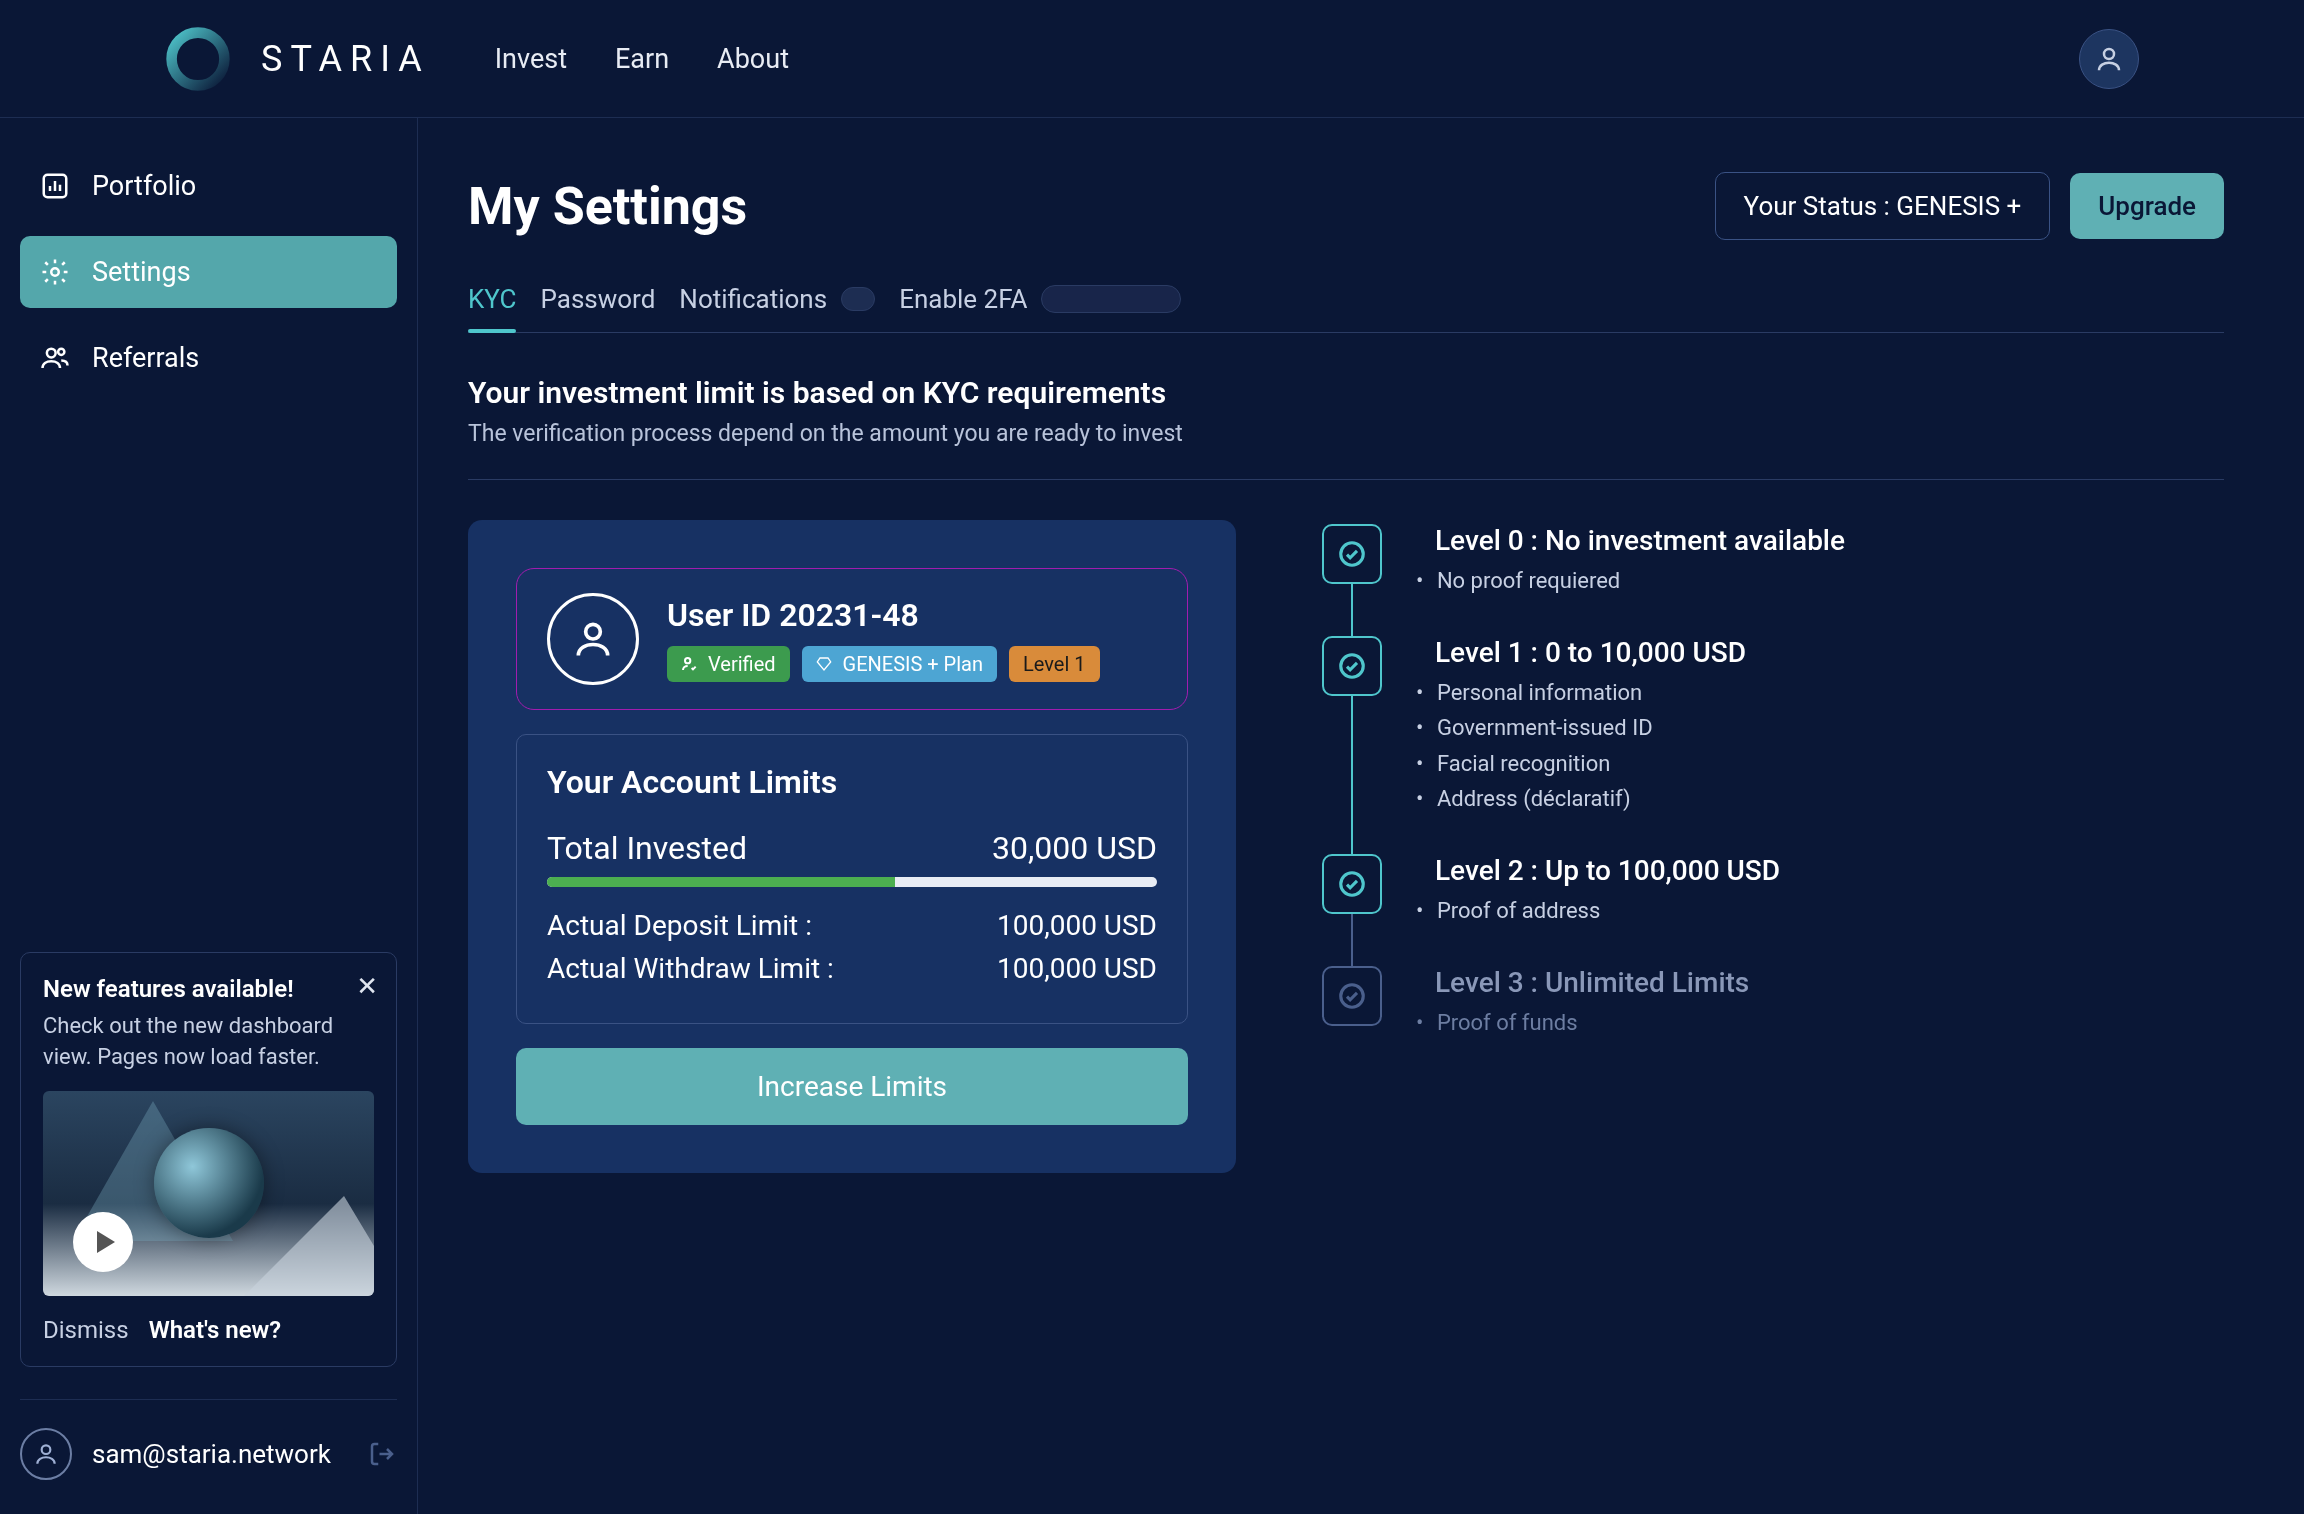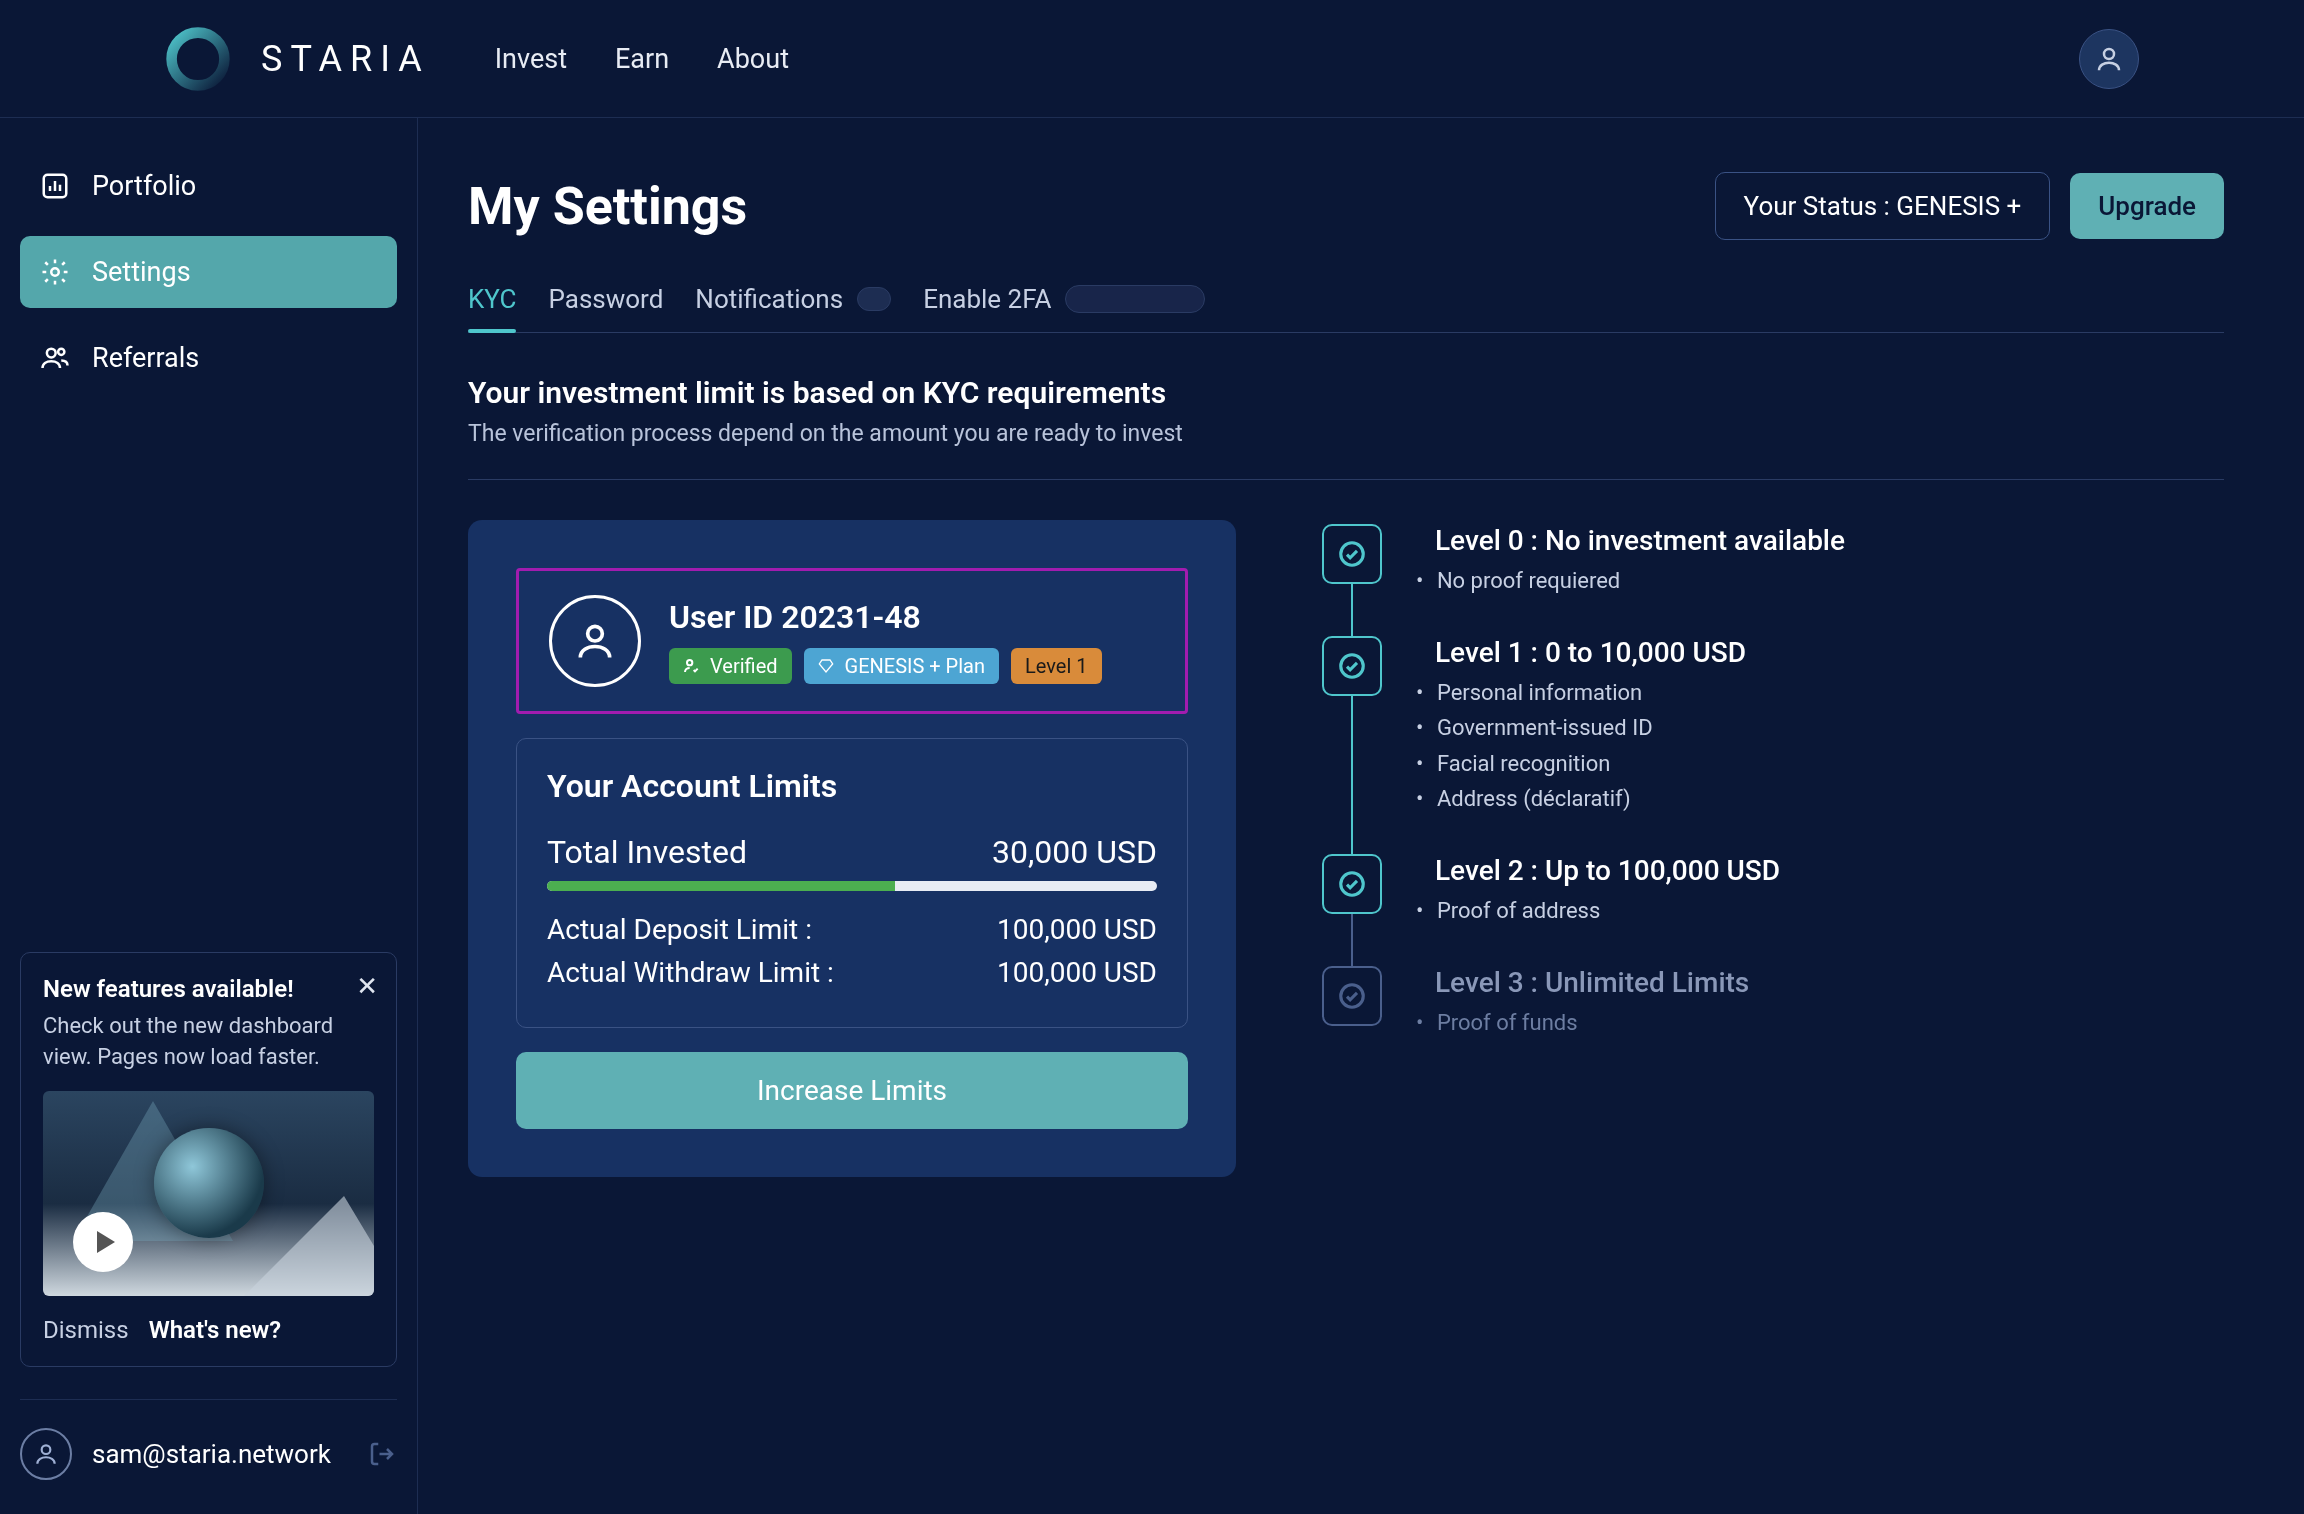--- a/index.html
+++ b/index.html
@@ -44,34 +44,34 @@
 .user-email { font-size:26px; color:#fff; }
 .logout-ic { margin-left:auto; color:#4a5f8c; cursor:pointer; }
 
 
 .main { flex:1; padding:54px 80px 40px 50px; overflow:auto; }
 .title-row { display:flex; align-items:center; margin-bottom:44px; }
 .page-title { font-size:52px; font-weight:700; }
 .status-badge { margin-left:auto; border:1px solid #3a5284; border-radius:10px; padding:18px 28px; font-size:26px; }
 .upgrade-btn { margin-left:20px; background:#5fb0b4; color:#0a1736; font-size:26px; font-weight:500; padding:18px 28px; border-radius:10px; cursor:pointer; }
 
-.tabs { display:flex; align-items:center; gap:32px; border-bottom:1px solid #2a3b63; }
+.tabs { display:flex; align-items:center; gap:24px; border-bottom:1px solid #2a3b63; }
 .tab { padding:0 0 18px 0; font-size:26px; color:#c7d0e3; cursor:pointer; position:relative; display:flex; align-items:center; gap:14px; }
 .tab.active { color:#4fc6cc; }
 .tab.active::after { content:""; position:absolute; left:0; right:0; bottom:-1px; height:4px; background:#4fc6cc; border-radius:2px; }
 .tab-pill { display:inline-block; min-width:34px; height:24px; border-radius:12px; background:#1d2d52; border:1px solid #2a3b63; }
 .tab-long-pill { width:140px; height:28px; border-radius:14px; background:#18254a; border:1px solid #2a3b63; }
 
 .kyc-head { margin-top:42px; padding-bottom:32px; border-bottom:1px solid #2a3b63; }
 .kyc-head h2 { font-size:30px; font-weight:600; margin-bottom:10px; }
 .kyc-head p { font-size:23px; color:#b8c3da; }
 
 .kyc-body { display:flex; gap:86px; margin-top:40px; }
 .account-card { width:768px; background:#173163; border-radius:14px; padding:48px; }
-.user-block { border:3px solid #a21caf; border-radius:4px; padding:24px 30px; display:flex; gap:28px; align-items:center; margin-bottom:24px; }
+.user-block { border:1px solid #a21caf; border-radius:18px; padding:24px 30px; display:flex; gap:28px; align-items:center; margin-bottom:24px; }
 .user-circ { width:92px; height:92px; border:3px solid #fff; border-radius:50%; display:flex; align-items:center; justify-content:center; }
 .user-info h3 { font-size:32px; font-weight:600; margin-bottom:12px; }
 .badges { display:flex; gap:12px; }
 .badge { font-size:20px; padding:6px 14px; border-radius:6px; display:inline-flex; align-items:center; gap:11px; }
 .b-green { background:#3c9b4e; }
 .b-blue { background:#4da5d3; }
 .b-orange { background:#d98b3a; color:#1a1a1a }
 
 .limits-block { border:1px solid #3a5284; border-radius:10px; padding:28px 30px 28px; }
 .limits-block h3 { font-size:32px; font-weight:600; margin-bottom:28px; }

